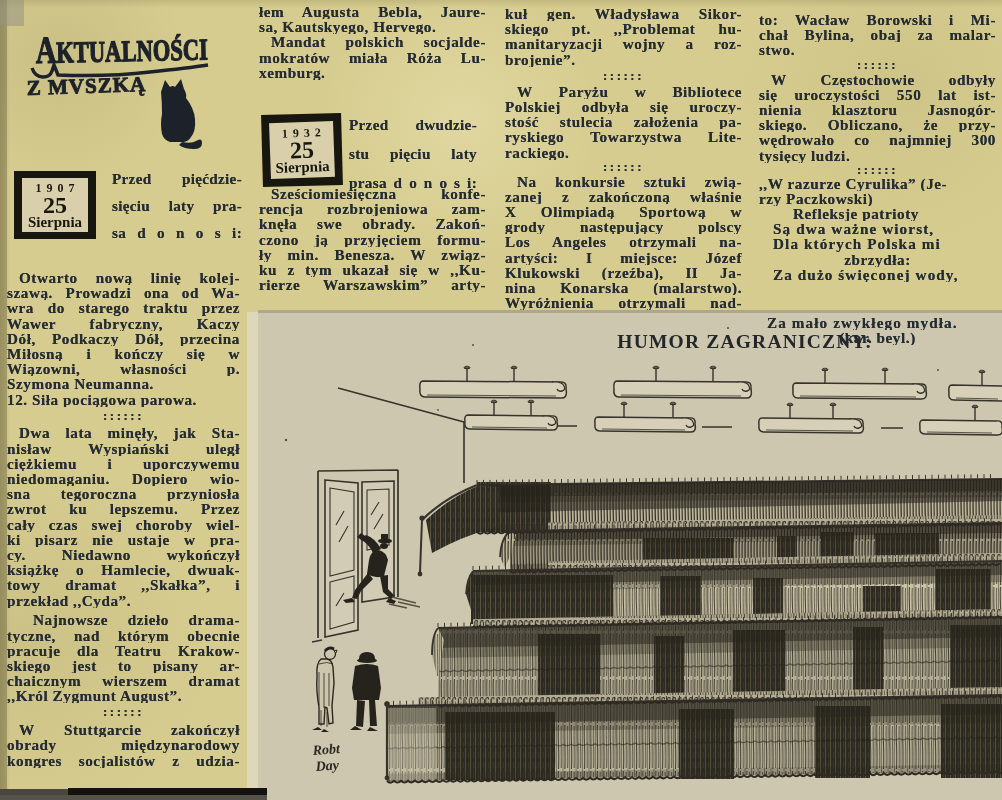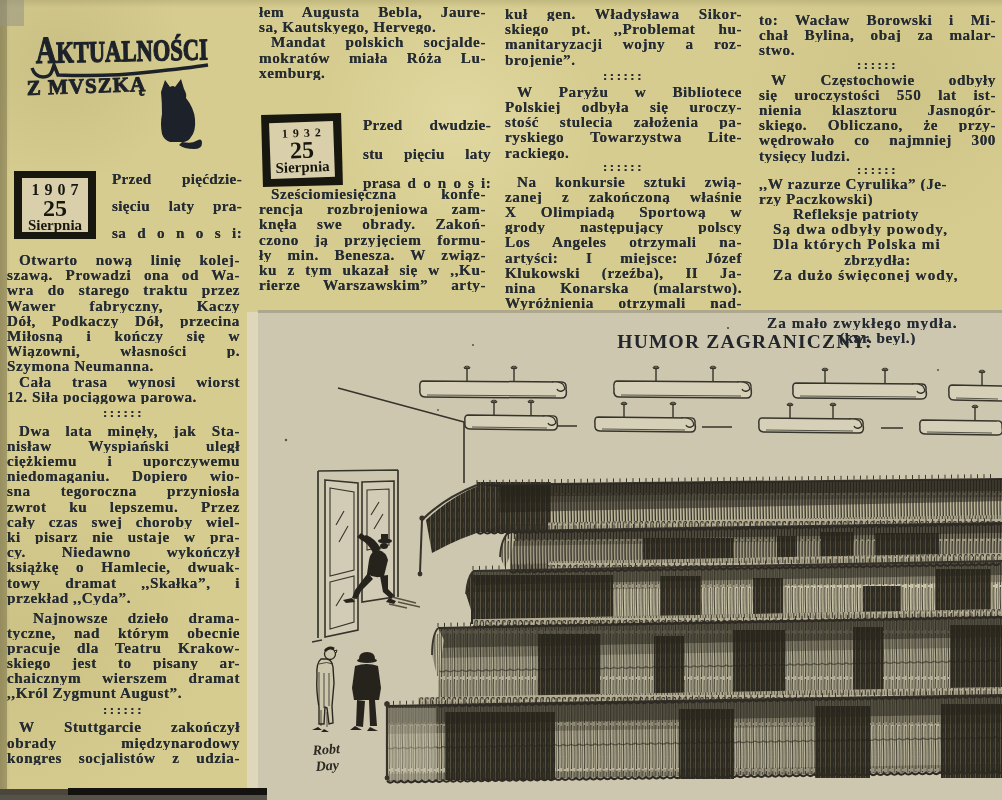--- a/index.html
+++ b/index.html
@@ -46,42 +46,41 @@
 
     <path d="M32,68 q3,9 11,9 q7,0 9,-6 l2,-6 l4,10 q50,2 92,-3 q38,-4 58,-7" fill="none" stroke="#1d222a" stroke-width="3.4"></path>
 
     <text x="27" y="95" font-family="Liberation Serif" font-weight="bold" font-size="21" letter-spacing="1" transform="rotate(-2 27 95)" fill="#1d222a" stroke="#1d222a" stroke-width="0.9">Z MVSZKĄ</text>
 
     <path fill="#1d222a" d="M161,92 l4,-12 l5,7 q3,-2 5,0 l6,-8 l3,10 q3,5 2,9 q8,10 9,21 q1,12 -4,18 q-2,4 -7,5 l-14,0 q-6,-2 -8,-8 q-2,-10 0,-20 q0,-12 -1,-22 z M182,142 q10,2 14,-1 q6,-4 6,2 q0,6 -8,6 q-10,0 -15,-4 z"></path>
   </svg>
 
   <div class="stamp" style="left:14px;top:171px;width:82px;height:68px;"></div>
   <div class="stampin" style="left:22px;top:178px;width:66px;height:54px;">
-    <div style="font-size:16px;letter-spacing:5px;margin-top:3px;text-indent:5px;">1907</div>
+    <div style="font-size:12px;letter-spacing:5px;margin-top:3px;text-indent:5px;">1907</div>
     <div style="font-size:24px;line-height:19px;">25</div>
     <div style="font-size:15px;line-height:15px;">Sierpnia</div>
   </div>
 
   <div class="intro" style="left:112px;top:165px;width:130px;">
     <div class="ln">Przed pięćdzie-</div>
     <div class="ln">sięciu laty pra-</div>
     <div class="ln">sa d o n o s i:</div>
   </div>
 
-  <div class="col" style="left:7px;top:252px;width:233px;">
+  <div class="col" style="left:7px;top:270px;width:233px;">
 
     <div class="ln ind">Otwarto nową linię kolej-</div>
     <div class="ln">szawą. Prowadzi ona od Wa-</div>
     <div class="ln">wra do starego traktu przez</div>
     <div class="ln">Wawer fabryczny, Kaczy</div>
     <div class="ln">Dół, Podkaczy Dół, przecina</div>
     <div class="ln">Miłosną i kończy się w</div>
     <div class="ln">Wiązowni, własności p.</div>
     <div class="lnl">Szymona Neumanna.</div>
-    <div class="ln ind">Cała trasa wynosi wiorst</div>
     <div class="lnl">12. Siła pociągowa parowa.</div>
     <div class="dots">::::::</div>
 
     <div class="ln ind">Dwa lata minęły, jak Sta-</div>
     <div class="ln">nisław Wyspiański uległ</div>
     <div class="ln">ciężkiemu i uporczywemu</div>
     <div class="ln">niedomaganiu. Dopiero wio-</div>
     <div class="ln">sna tegoroczna przyniosła</div>
     <div class="ln">zwrot ku lepszemu. Przez</div>
     <div class="ln">cały czas swej choroby wiel-</div>
@@ -112,21 +111,21 @@
     <div class="lnl">xemburg.</div>
   </div>
 
   <div class="stamp" style="left:262px;top:114px;width:80px;height:72px;transform:rotate(-1.5deg);"></div>
   <div class="stampin" style="left:270px;top:122px;width:64px;height:56px;transform:rotate(-2deg);">
     <div style="font-size:12px;letter-spacing:5px;margin-top:4px;text-indent:5px;">1932</div>
     <div style="font-size:24px;line-height:19px;">25</div>
     <div style="font-size:15px;line-height:15px;">Sierpnia</div>
   </div>
 
-  <div class="intro" style="left:363px;top:110px;width:128px;">
+  <div class="intro" style="left:349px;top:110px;width:128px;">
     <div class="ln" style="height:29px;line-height:29px;">Przed dwudzie-</div>
     <div class="ln" style="height:29px;line-height:29px;">stu pięciu laty</div>
     <div class="ln" style="height:29px;line-height:29px;">prasa d o n o s i:</div>
   </div>
 
   <div class="col" style="left:259px;top:186px;width:227px;">
     <div class="ln ind">Sześciomiesięczna konfe-</div>
     <div class="ln">rencja rozbrojeniowa zam-</div>
     <div class="ln">knęła swe obrady. Zakoń-</div>
     <div class="ln">czono ją przyjęciem formu-</div>
@@ -170,21 +169,21 @@
     <div class="ln">się uroczystości 550 lat ist-</div>
     <div class="ln">nienia klasztoru Jasnogór-</div>
     <div class="ln">skiego. Obliczano, że przy-</div>
     <div class="ln">wędrowało co najmniej 300</div>
     <div class="lnl">tysięcy ludzi.</div>
     <div class="dots" style="height:13px;line-height:13px;">::::::</div>
 
     <div class="lnl">,,W razurze Cyrulika” (Je-</div>
     <div class="lnl">rzy Paczkowski)</div>
     <div class="lnl" style="text-indent:34px;">Refleksje patrioty</div>
-    <div class="lnl" style="text-indent:14px;letter-spacing:1.1px;">Są dwa odbyły powody,</div>
+    <div class="lnl" style="text-indent:14px;letter-spacing:1.1px;">Są dwa ważne wiorst,</div>
     <div class="lnl" style="text-indent:14px;letter-spacing:1.1px;">Dla których Polska mi</div>
     <div class="lnr">zbrzydła:</div>
     <div class="lnl" style="text-indent:14px;letter-spacing:1.1px;">Za dużo święconej wody,</div>
     <div class="lnl" style="text-indent:8px;letter-spacing:1.1px;margin-top:33px;">Za mało zwykłego mydła.</div>
     <div class="lnr">(kar. beyl.)</div>
   </div>
 
   <div style="position:absolute;left:0;top:789px;width:267px;height:7px;background:#4a463c;"></div>
   <div style="position:absolute;left:68px;top:788px;width:199px;height:9px;background:#14120f;"></div>
   <div style="position:absolute;left:0;top:795px;width:267px;height:5px;background:#55524a;"></div>

